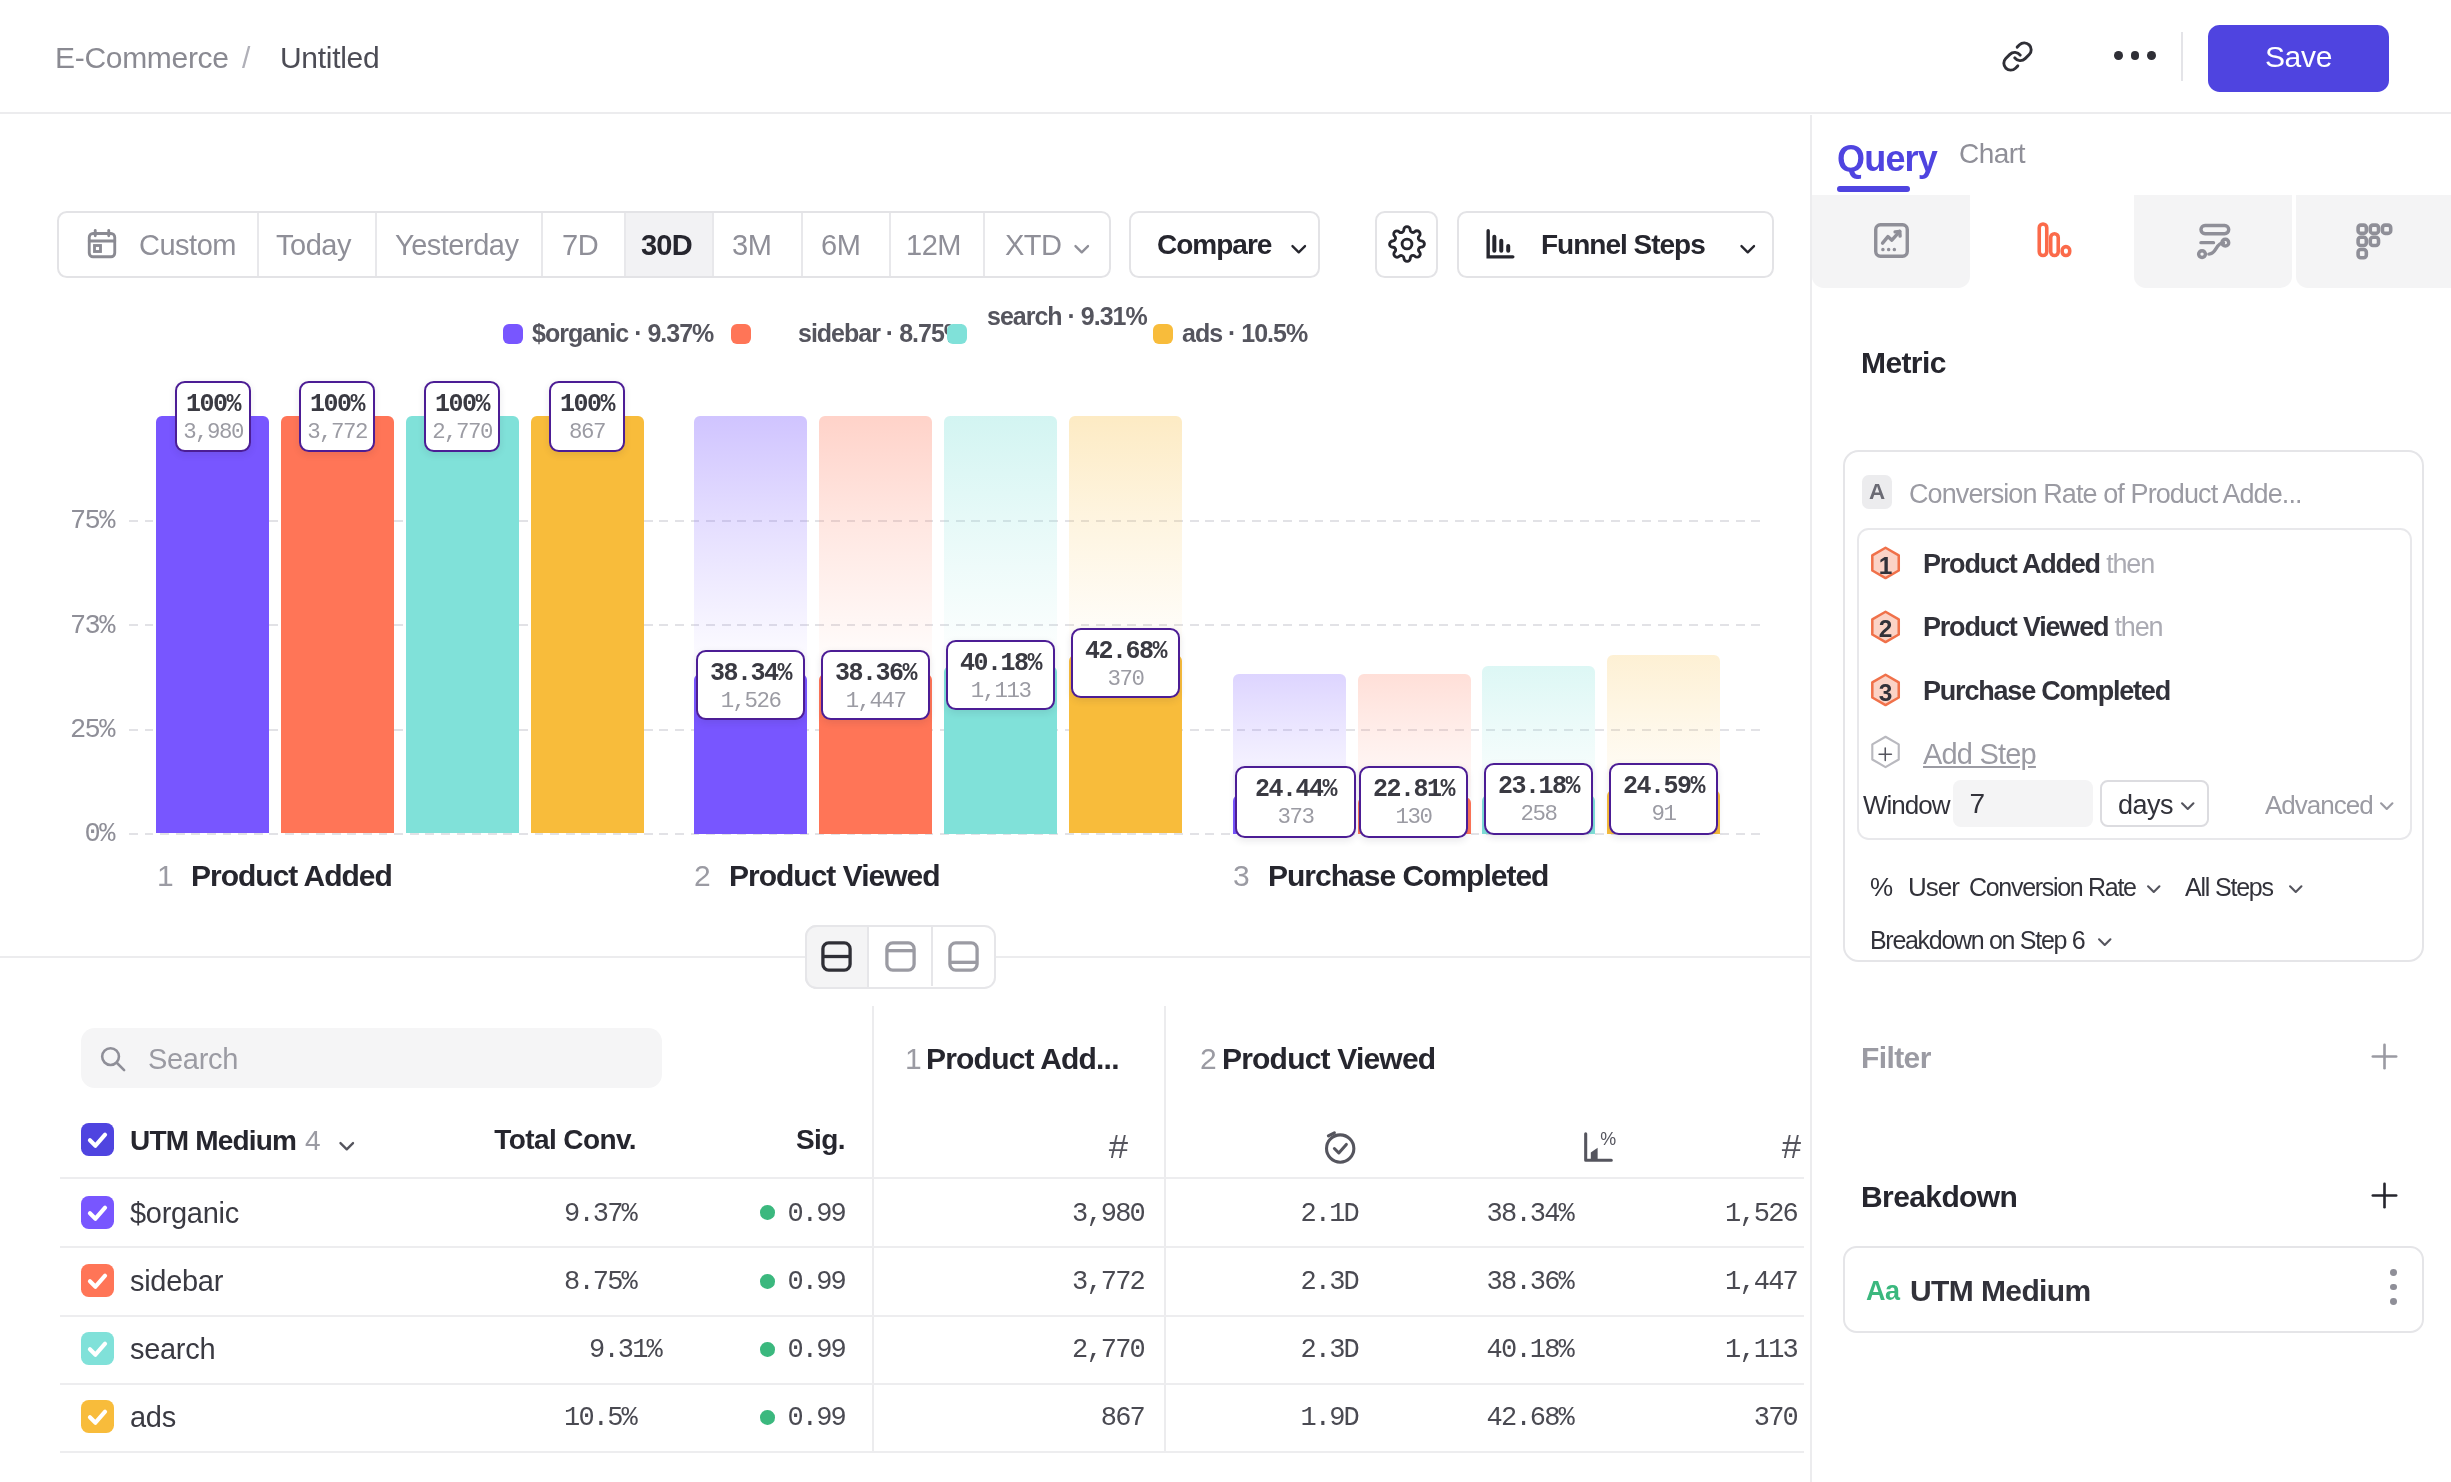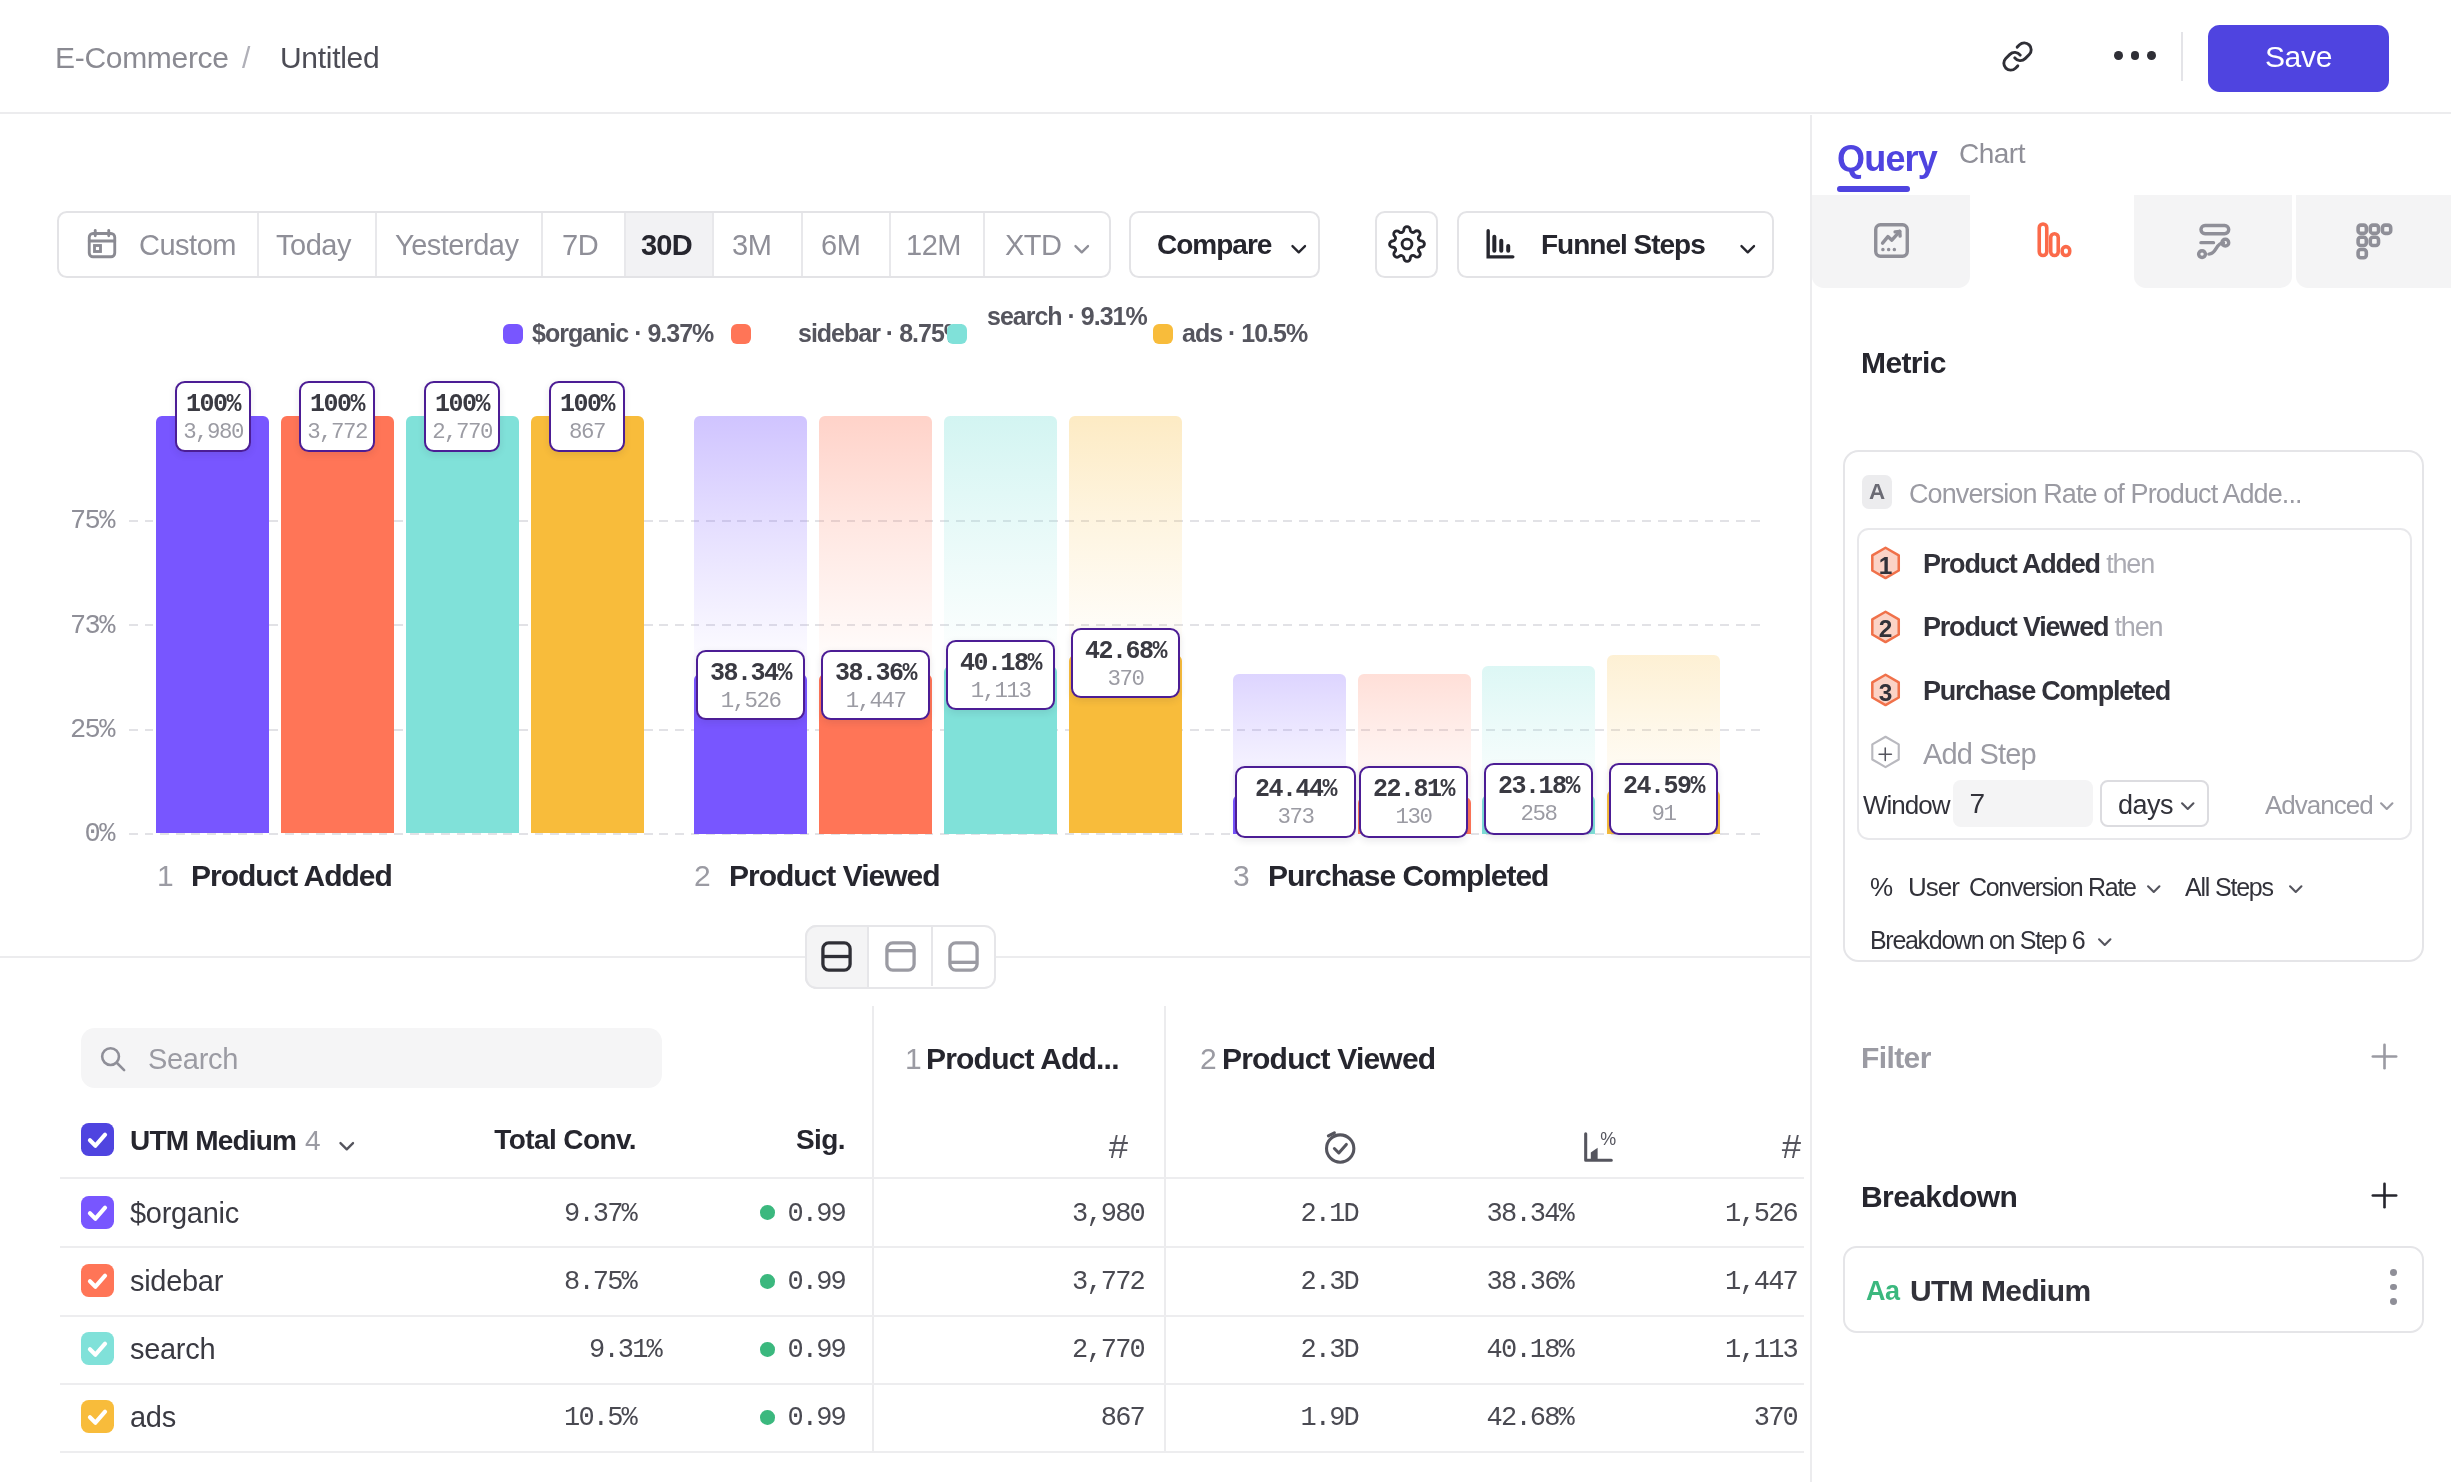--- a/index.html
+++ b/index.html
@@ -388,21 +388,21 @@
     </svg>
   <div class="abs hexnum" style="left:1869px;top:679px;">3</div>
   <div class="abs steplab" style="left:1923px;top:676px;">Purchase Completed</div>
   <svg class="abs hexs" style="left:1869px;top:735px;" viewBox="0 0 36 36" width="35" height="35">
       <use href="#hexempty"></use>
     </svg>
   <svg class="abs" style="left:1876px;top:745px;" width="18.5" height="18.5" viewBox="0 0 24 24" fill="none" stroke="#55555e" stroke-width="2" stroke-linecap="round">
       <line x1="12" y1="4" x2="12" y2="20"></line>
       <line x1="4" y1="12" x2="20" y2="12"></line>
     </svg>
-  <div class="abs" style="left:1923px;top:738px;font-size:29px;color:#9b9ba3;letter-spacing:-0.8px;">Add Step</div>
+  <div class="abs" style="left:1923px;top:738px;font-size:29px;color:#9b9ba3;letter-spacing:-0.8px;text-decoration:underline;">Add Step</div>
 
   <div class="abs" style="left:1863px;top:790px;font-size:26px;color:#32323a;letter-spacing:-1px;">Window</div>
   <div class="abs" style="left:1953px;top:780px;width:140px;height:47px;background:#f4f4f5;border-radius:7.8px;font-size:28px;color:#32323a;line-height:47px;padding-left:16.6px;">7</div>
   <div class="abs" style="left:2100px;top:780px;width:109px;height:47px;background:#fff;border:2px solid #dcdce0;border-radius:7.8px;"></div>
   <div class="abs" style="left:2118px;top:790px;font-size:27px;color:#32323a;letter-spacing:-0.5px;">days</div>
   <svg class="abs" style="left:2178px;top:796px;" width="19.5" height="19.5" viewBox="0 0 24 24" fill="none" stroke="#55555e" stroke-width="2.6" stroke-linecap="round" stroke-linejoin="round">
       <polyline points="5,9 12,16 19,9"></polyline>
     </svg>
   <div class="abs" style="left:2265px;top:790px;font-size:26px;color:#9b9ba3;letter-spacing:-1px;">Advanced</div>
   <svg class="abs" style="left:2377px;top:796px;" width="19.5" height="19.5" viewBox="0 0 24 24" fill="none" stroke="#9b9ba3" stroke-width="2.6" stroke-linecap="round" stroke-linejoin="round">

